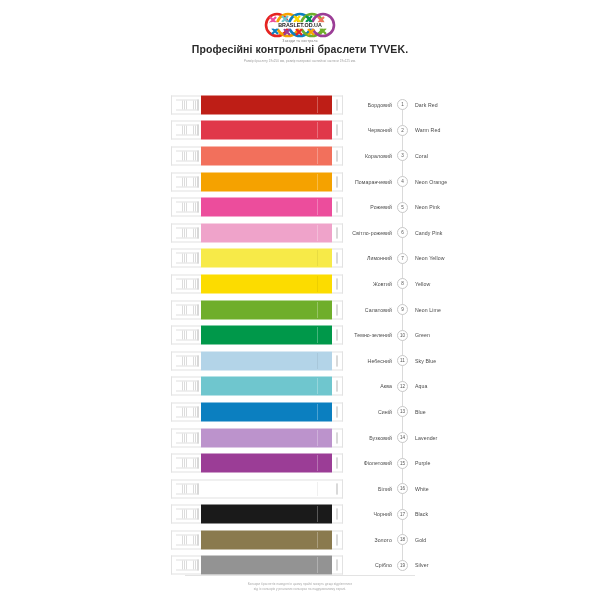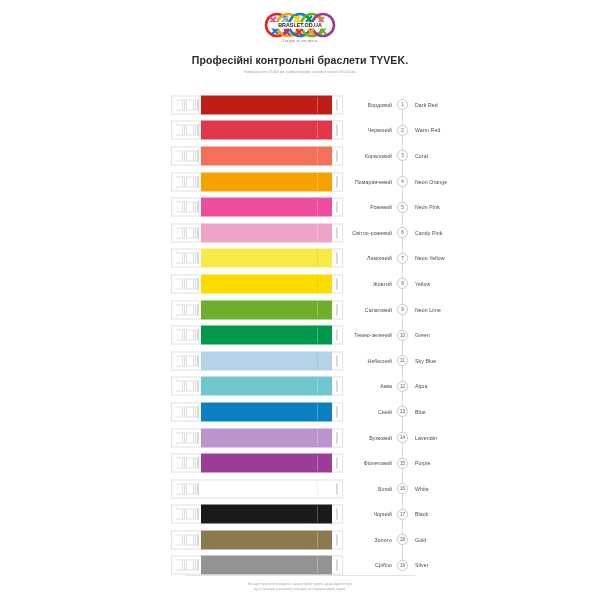--- a/index.html
+++ b/index.html
@@ -43,21 +43,20 @@
   .logo-svg { display: block; }
   .logo-tagline {
     font-size: 3.4px;
     letter-spacing: 0.25px;
     color: #7a7a7a;
     margin-top: 1px;
     text-align: center;
     white-space: nowrap;
   }
   .title {
-    margin-top: 11px;
     font-size: 10.5px;
     font-weight: bold;
     color: #2a2a2a;
     letter-spacing: 0.1px;
     text-align: center;
   }
   .subtitle {
     margin-top: 4px;
     font-size: 2.9px;
     color: #9a9a9a;

